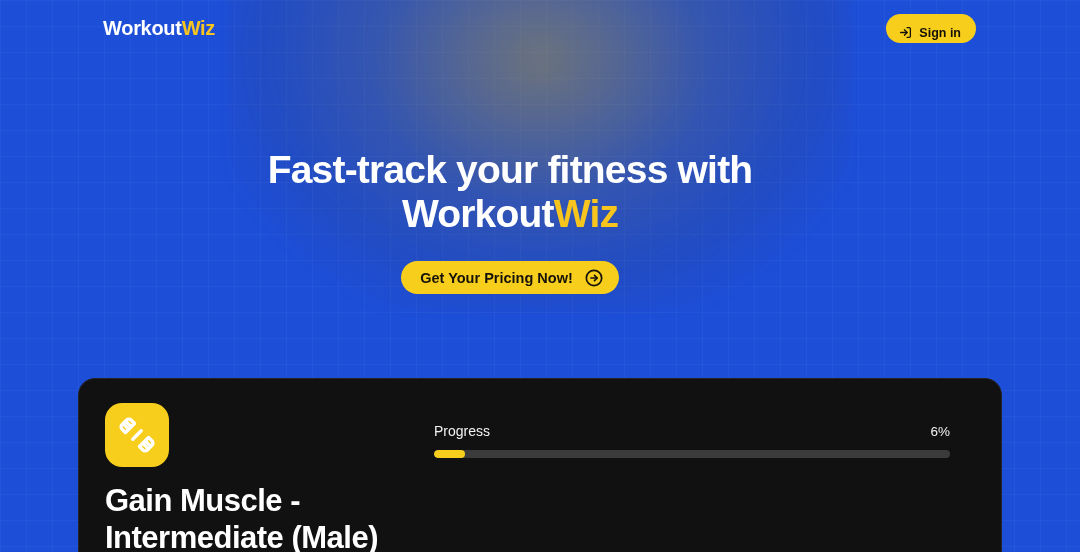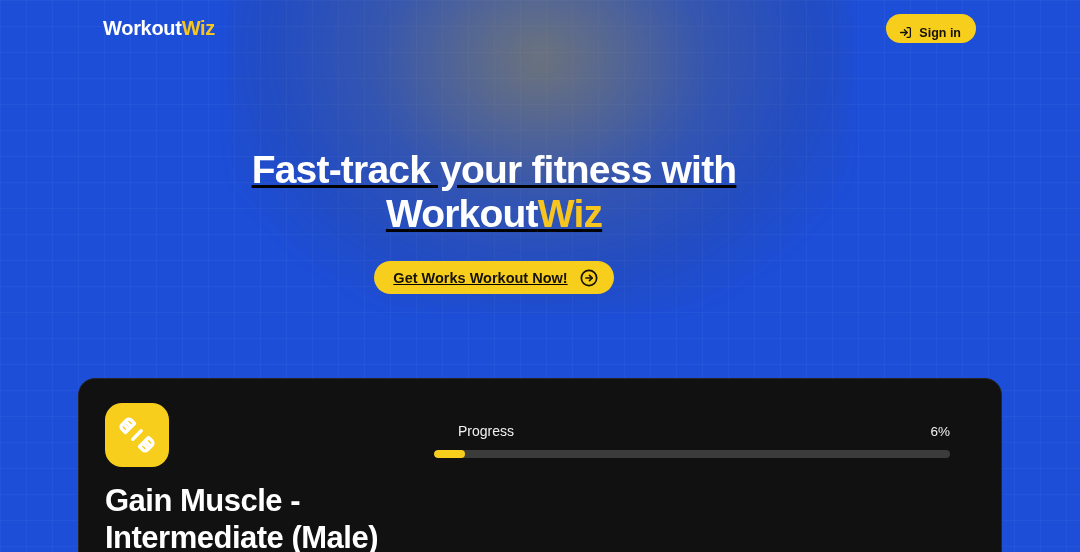--- a/index.html
+++ b/index.html
@@ -94,25 +94,24 @@
     border:none; border-radius:16px;
     font-family:"Liberation Sans", sans-serif;
     font-size:12.5px; font-weight:bold;
     cursor:pointer;
     white-space:nowrap;
   }
   .signin-btn svg { display:block; }
 
   
   .hero {
-    position:absolute; top:148px; left:0;
+    position:absolute; top:148px; left:16px;
     width:988px;
     text-align:center;
     z-index:6;
-    text-decoration:underline;
   }
   .hero-title {
     font-size:39px;
     line-height:1.12;
     font-weight:bold;
     color:#ffffff;
     letter-spacing:-0.8px;
   }
   .hero-title .accent { color:#F7C51E; }
   .hero-sub {
@@ -165,21 +164,21 @@
   }
   .plan-icon svg { display:block; }
 
   .progress-block {
     margin-left:265px;
     flex:1 1 auto;
     padding-top:20px;
     max-width:516px;
   }
   .progress-row {
-    display:flex; align-items:baseline; justify-content:space-between;margin-left:24px;
+    display:flex; align-items:baseline; justify-content:space-between;
   }
   .progress-label { font-size:14px; color:#f2f2f2; }
   .progress-value { font-size:13.5px; color:#f2f2f2; }
   .progress-track {
     margin-top:11px;
     width:100%; height:8px;
     background:#3b3b3b;
     border-radius:5px;
     overflow:hidden;
   }
@@ -231,21 +230,21 @@
   <div class="hero">
 
     <h1 class="hero-title">
       <span>Fast-track your fitness with</span><br>
       <span>Workout</span><span class="accent">Wiz</span>
     </h1>
 
 
     <div class="cta-wrap">
       <button class="cta-btn">
-        <span>Get Works Workout Now!</span>
+        <span>Get Your Pricing Now!</span>
         <span>
           <svg width="20" height="20" viewBox="0 0 24 24" fill="none" stroke="#16120a" stroke-width="2" stroke-linecap="round" stroke-linejoin="round">
             <circle cx="12" cy="12" r="9.2"></circle>
             <path d="M8.3 12h7.4"></path>
             <path d="M12.6 8.8l3.2 3.2-3.2 3.2"></path>
           </svg>
         </span>
       </button>
     </div>
 

